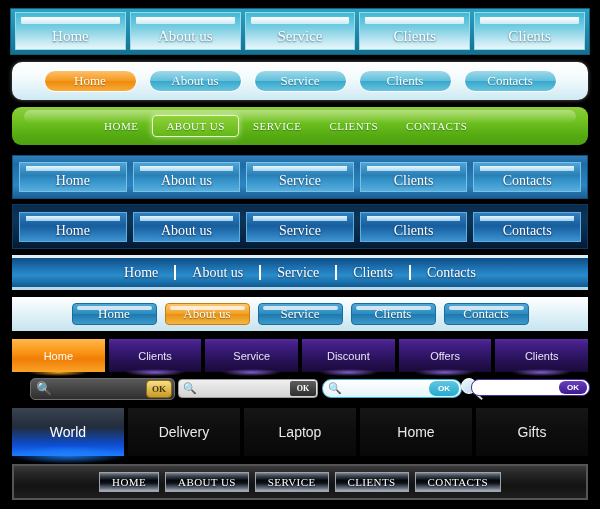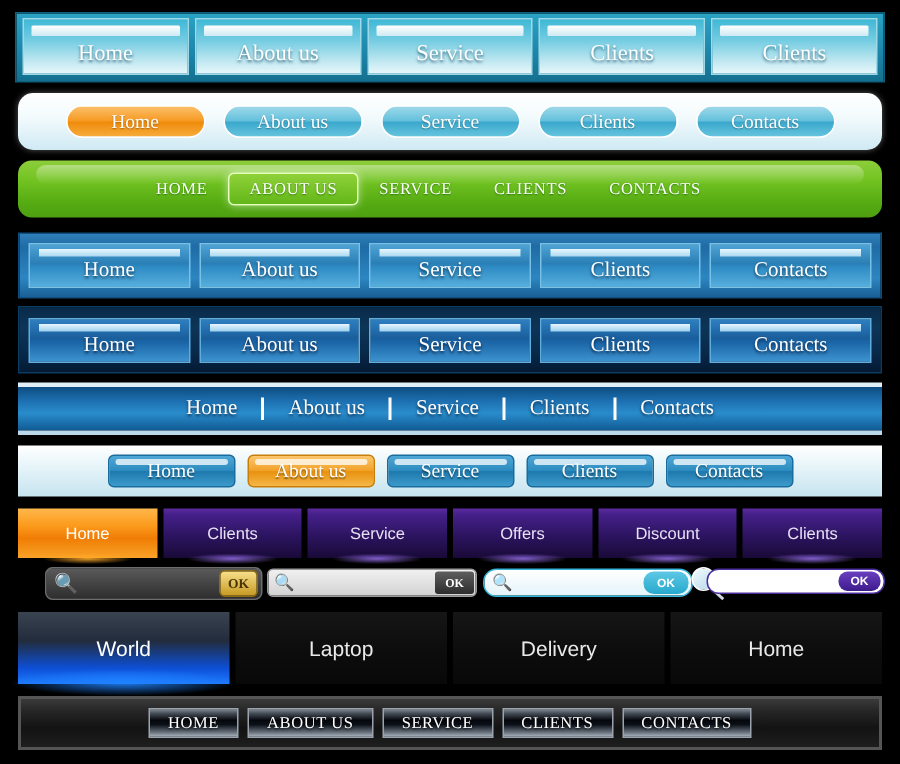--- a/index.html
+++ b/index.html
@@ -374,22 +374,22 @@
     <div class="b7btn active">About us</div>
     <div class="b7btn">Service</div>
     <div class="b7btn">Clients</div>
     <div class="b7btn">Contacts</div>
   </div>
 
   <div class="bar8">
     <div class="b8btn active">Home</div>
     <div class="b8btn">Clients</div>
     <div class="b8btn">Service</div>
+    <div class="b8btn">Discount</div>
     <div class="b8btn">Offers</div>
-    <div class="b8btn">Discount</div>
     <div class="b8btn">Clients</div>
   </div>
 
   <div class="searchrow">
 
     <div class="s1">
       <span class="mag">🔍</span>
       <div class="inp" placeholder=""></div>
       <div class="ok">OK</div>
     </div>
@@ -412,23 +412,24 @@
       <div class="s4">
         <div class="inp" placeholder=""></div>
         <div class="ok">OK</div>
       </div>
     </div>
 
   </div>
 
   <div class="bar9">
     <div class="b9tab active">World</div>
+    <div class="b9tab">Delivery</div>
     <div class="b9tab">Laptop</div>
-    <div class="b9tab">Delivery</div>
     <div class="b9tab">Home</div>
+    <div class="b9tab">Gifts</div>
   </div>
 
   <div class="bar10">
     <div class="b10btn">HOME</div>
     <div class="b10btn">ABOUT US</div>
     <div class="b10btn">SERVICE</div>
     <div class="b10btn">CLIENTS</div>
     <div class="b10btn">CONTACTS</div>
   </div>
 

